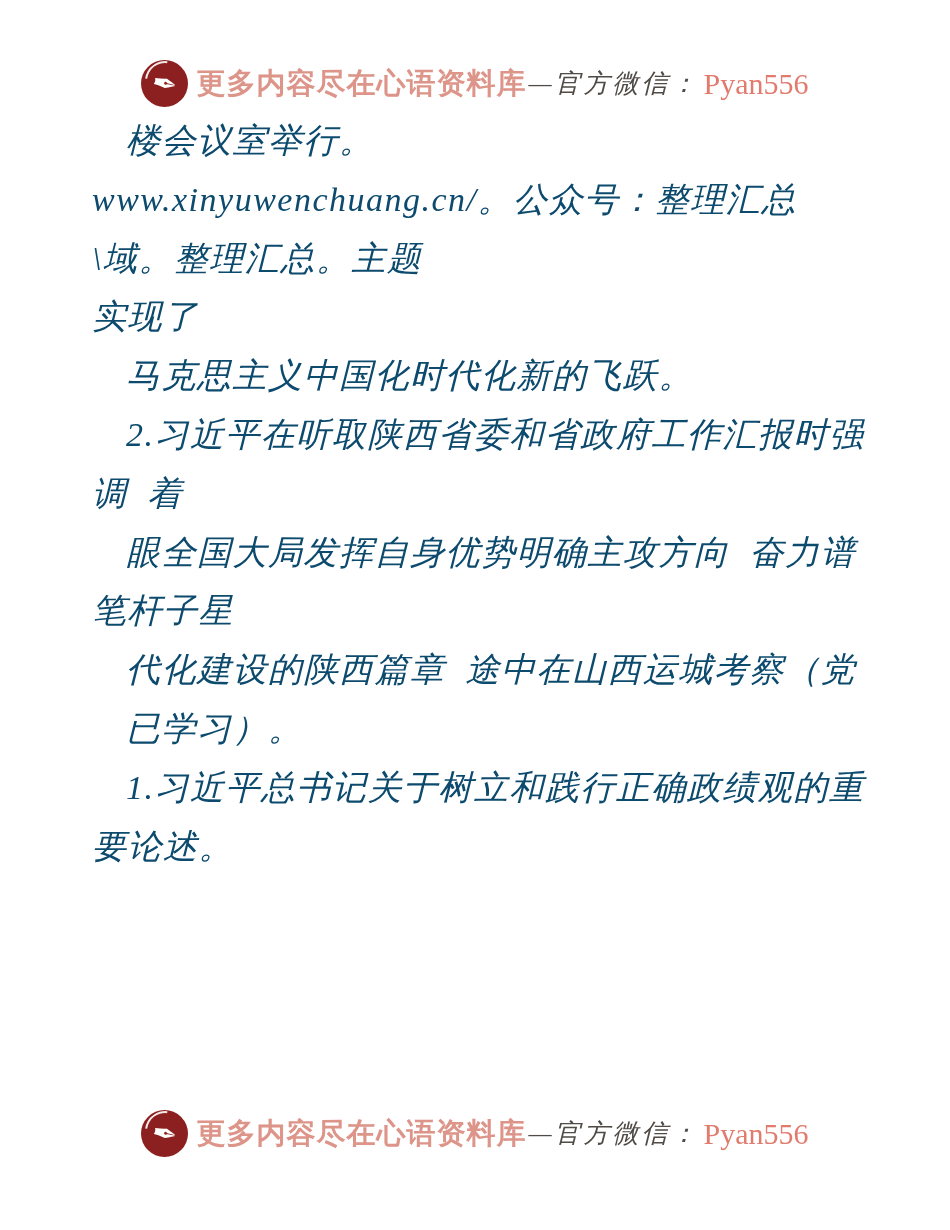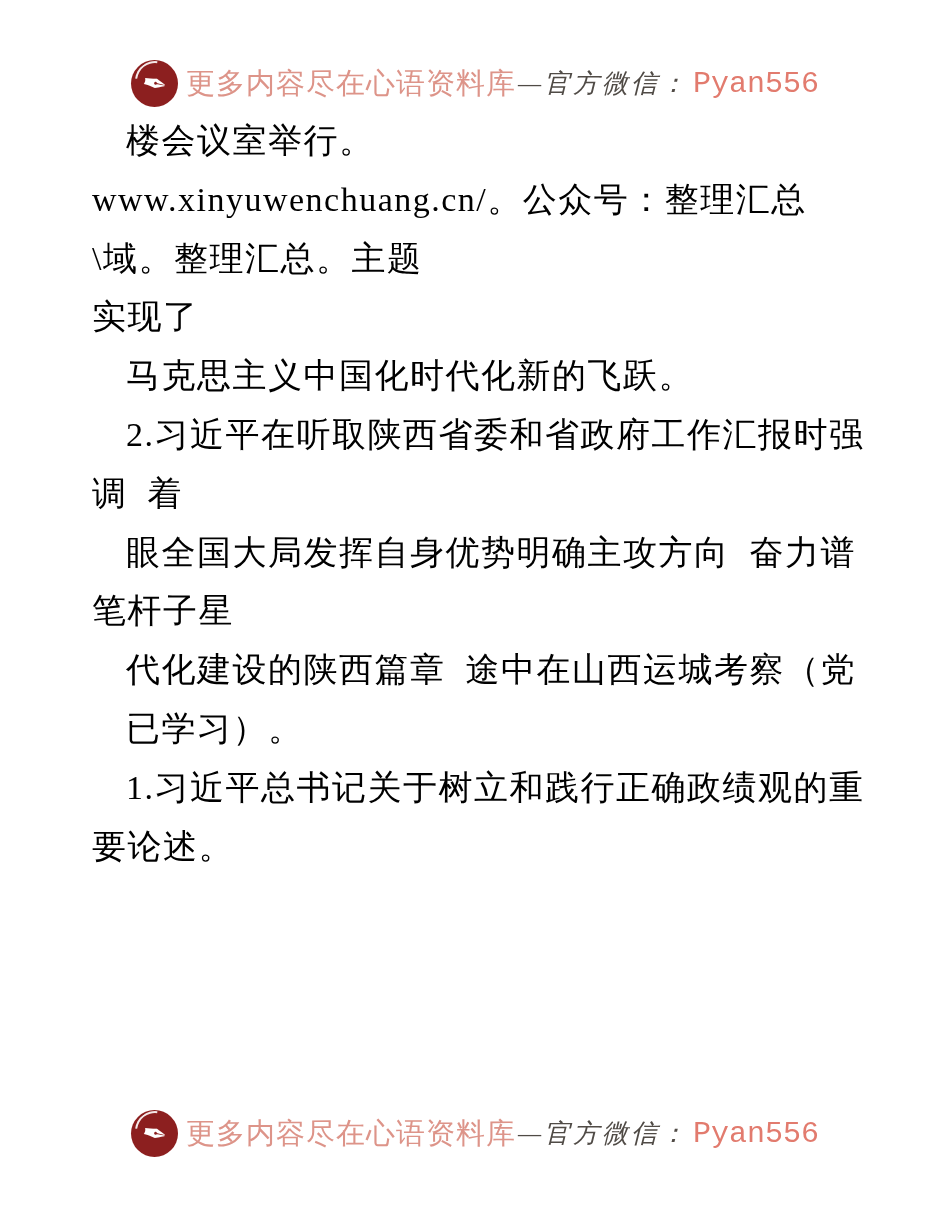--- a/index.html
+++ b/index.html
@@ -32,38 +32,38 @@
     border-top-color: rgba(255,255,255,0.9);
     top: 1px; left: 4px; transform: rotate(-38deg);
   }
   .nib {
     color: #ffffff; font-size: 30px; line-height: 1;
     font-family: "DejaVu Sans", sans-serif;
     transform: rotate(12deg);
   }
 
   .slogan {
-    color: #dd9489; font-size: 29px; font-weight: 400;
+    color: #dd9489; font-size: 29px; font-weight: 700;
     letter-spacing: 1px;
     text-align: right;
   }
   .wm-label {
     color: #504b46; font-size: 26px; font-style: italic;
     letter-spacing: 3px; margin-left: 2px; text-align: center;
   }
   .wm-id {
     color: #e27b6e; font-size: 30px;
-    font-family: Liberation Mono, monospace;
+    font-family: Liberation Serif, serif;
     margin-left: 4px;
   }
 
   
   .doc {
     position: absolute; top: 112px; left: 92px; right: 30px;
-    font-size: 34px; color: #000000; letter-spacing: 1.5px;
+    font-size: 34px; color: #0c4a6e; letter-spacing: 1.5px; font-style: italic;
   }
   .line {
     height: 58.8px; line-height: 58.8px;
     white-space: pre; overflow: visible;
   }
   .line.ind { padding-left: 34px; }
 </style>
 </head>
 <body>
 

